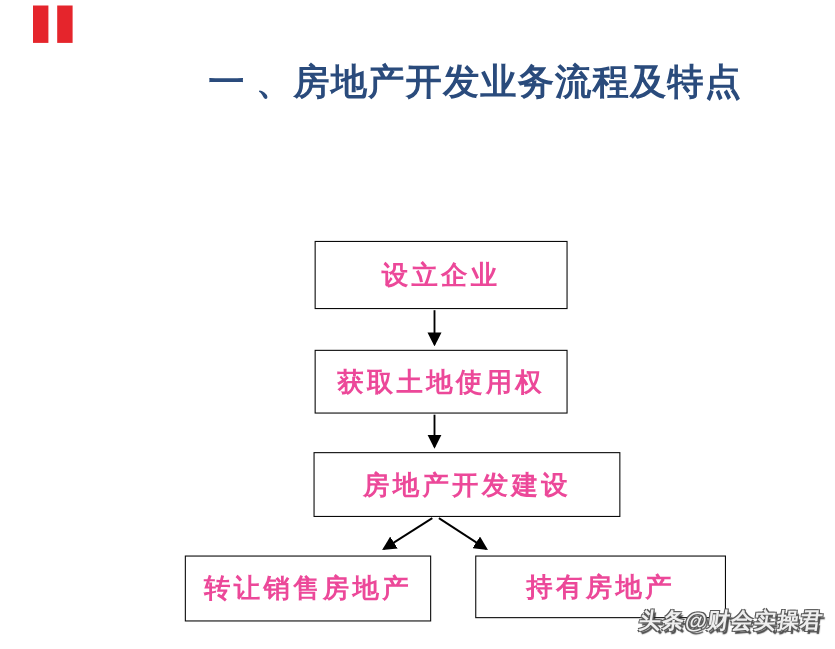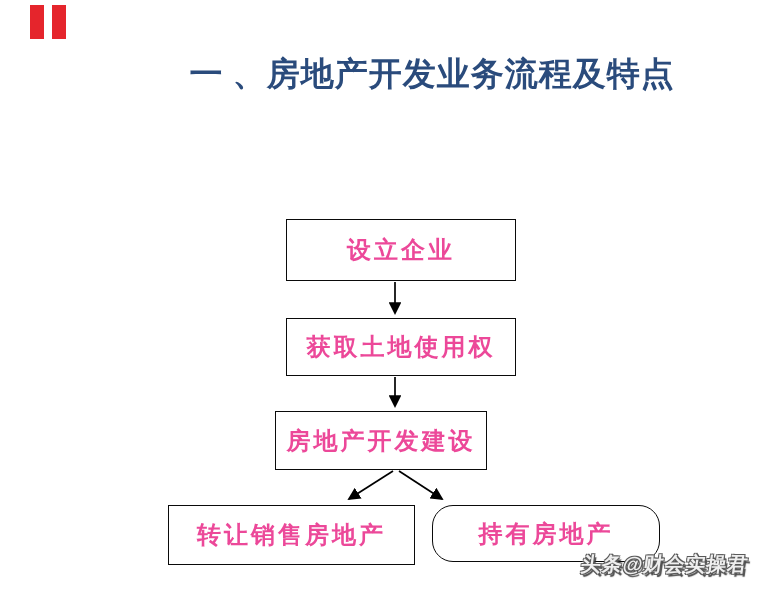--- a/index.html
+++ b/index.html
@@ -37,23 +37,23 @@
     border:1.7px solid #0a0a0a;
     display:flex;align-items:center;justify-content:center;
     font-weight:bold;
     font-size:24px;
     letter-spacing:3px;
     color:#ec4899;
     white-space:nowrap;
   }
   #node-1{left:286px;top:219px;width:230px;height:62px;}
   #node-2{left:286px;top:318px;width:230px;height:58px;font-family:Liberation Mono, monospace;}
-  #node-3{left:275px;top:411px;width:212px;height:59px;}
-  #node-4{left:168px;top:505px;width:247px;height:60px;}
-  #node-5{left:432px;top:505px;width:228px;height:57px;border-radius:21px;}
+  #node-3{left:285px;top:411px;width:279px;height:59px;}
+  #node-4{left:168px;top:505px;width:224px;height:60px;}
+  #node-5{left:432px;top:505px;width:228px;height:57px;}
   
   #connectors{
     position:absolute;left:0;top:0;width:759px;height:590px;
     pointer-events:none;
   }
   
   #watermark{
     position:absolute;left:581px;top:551px;
     font-size:20px;
     font-weight:bold;

